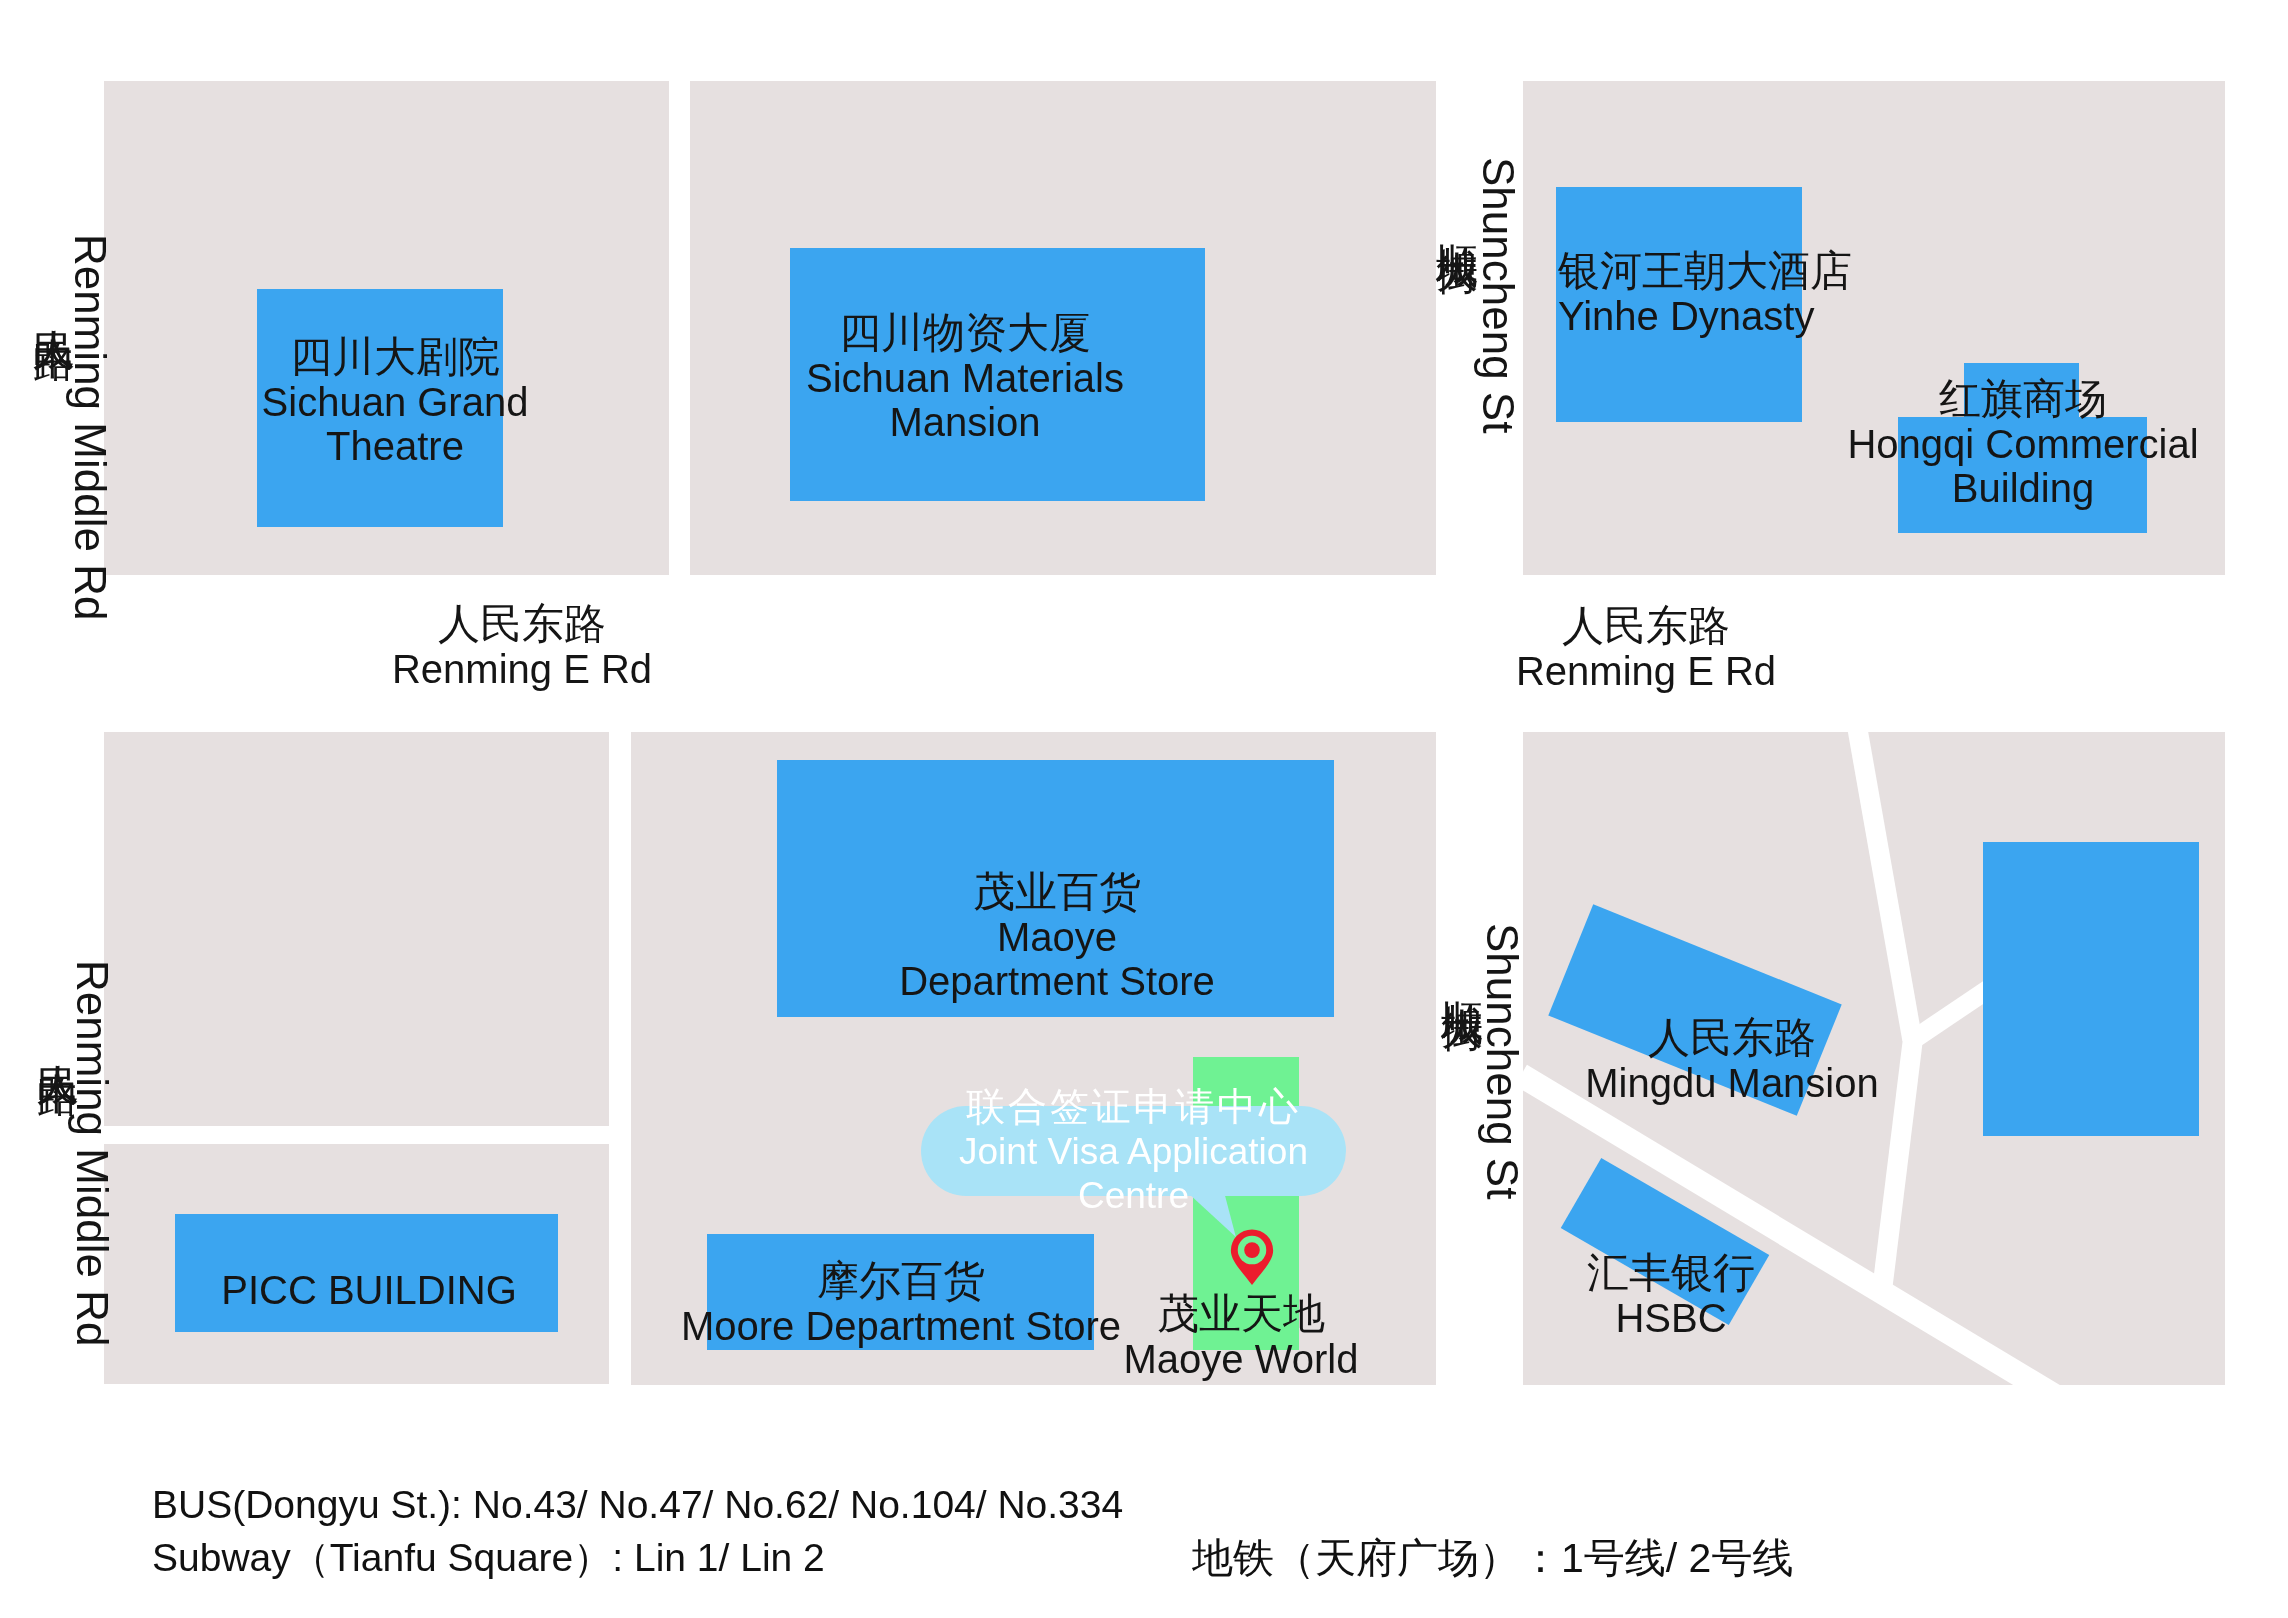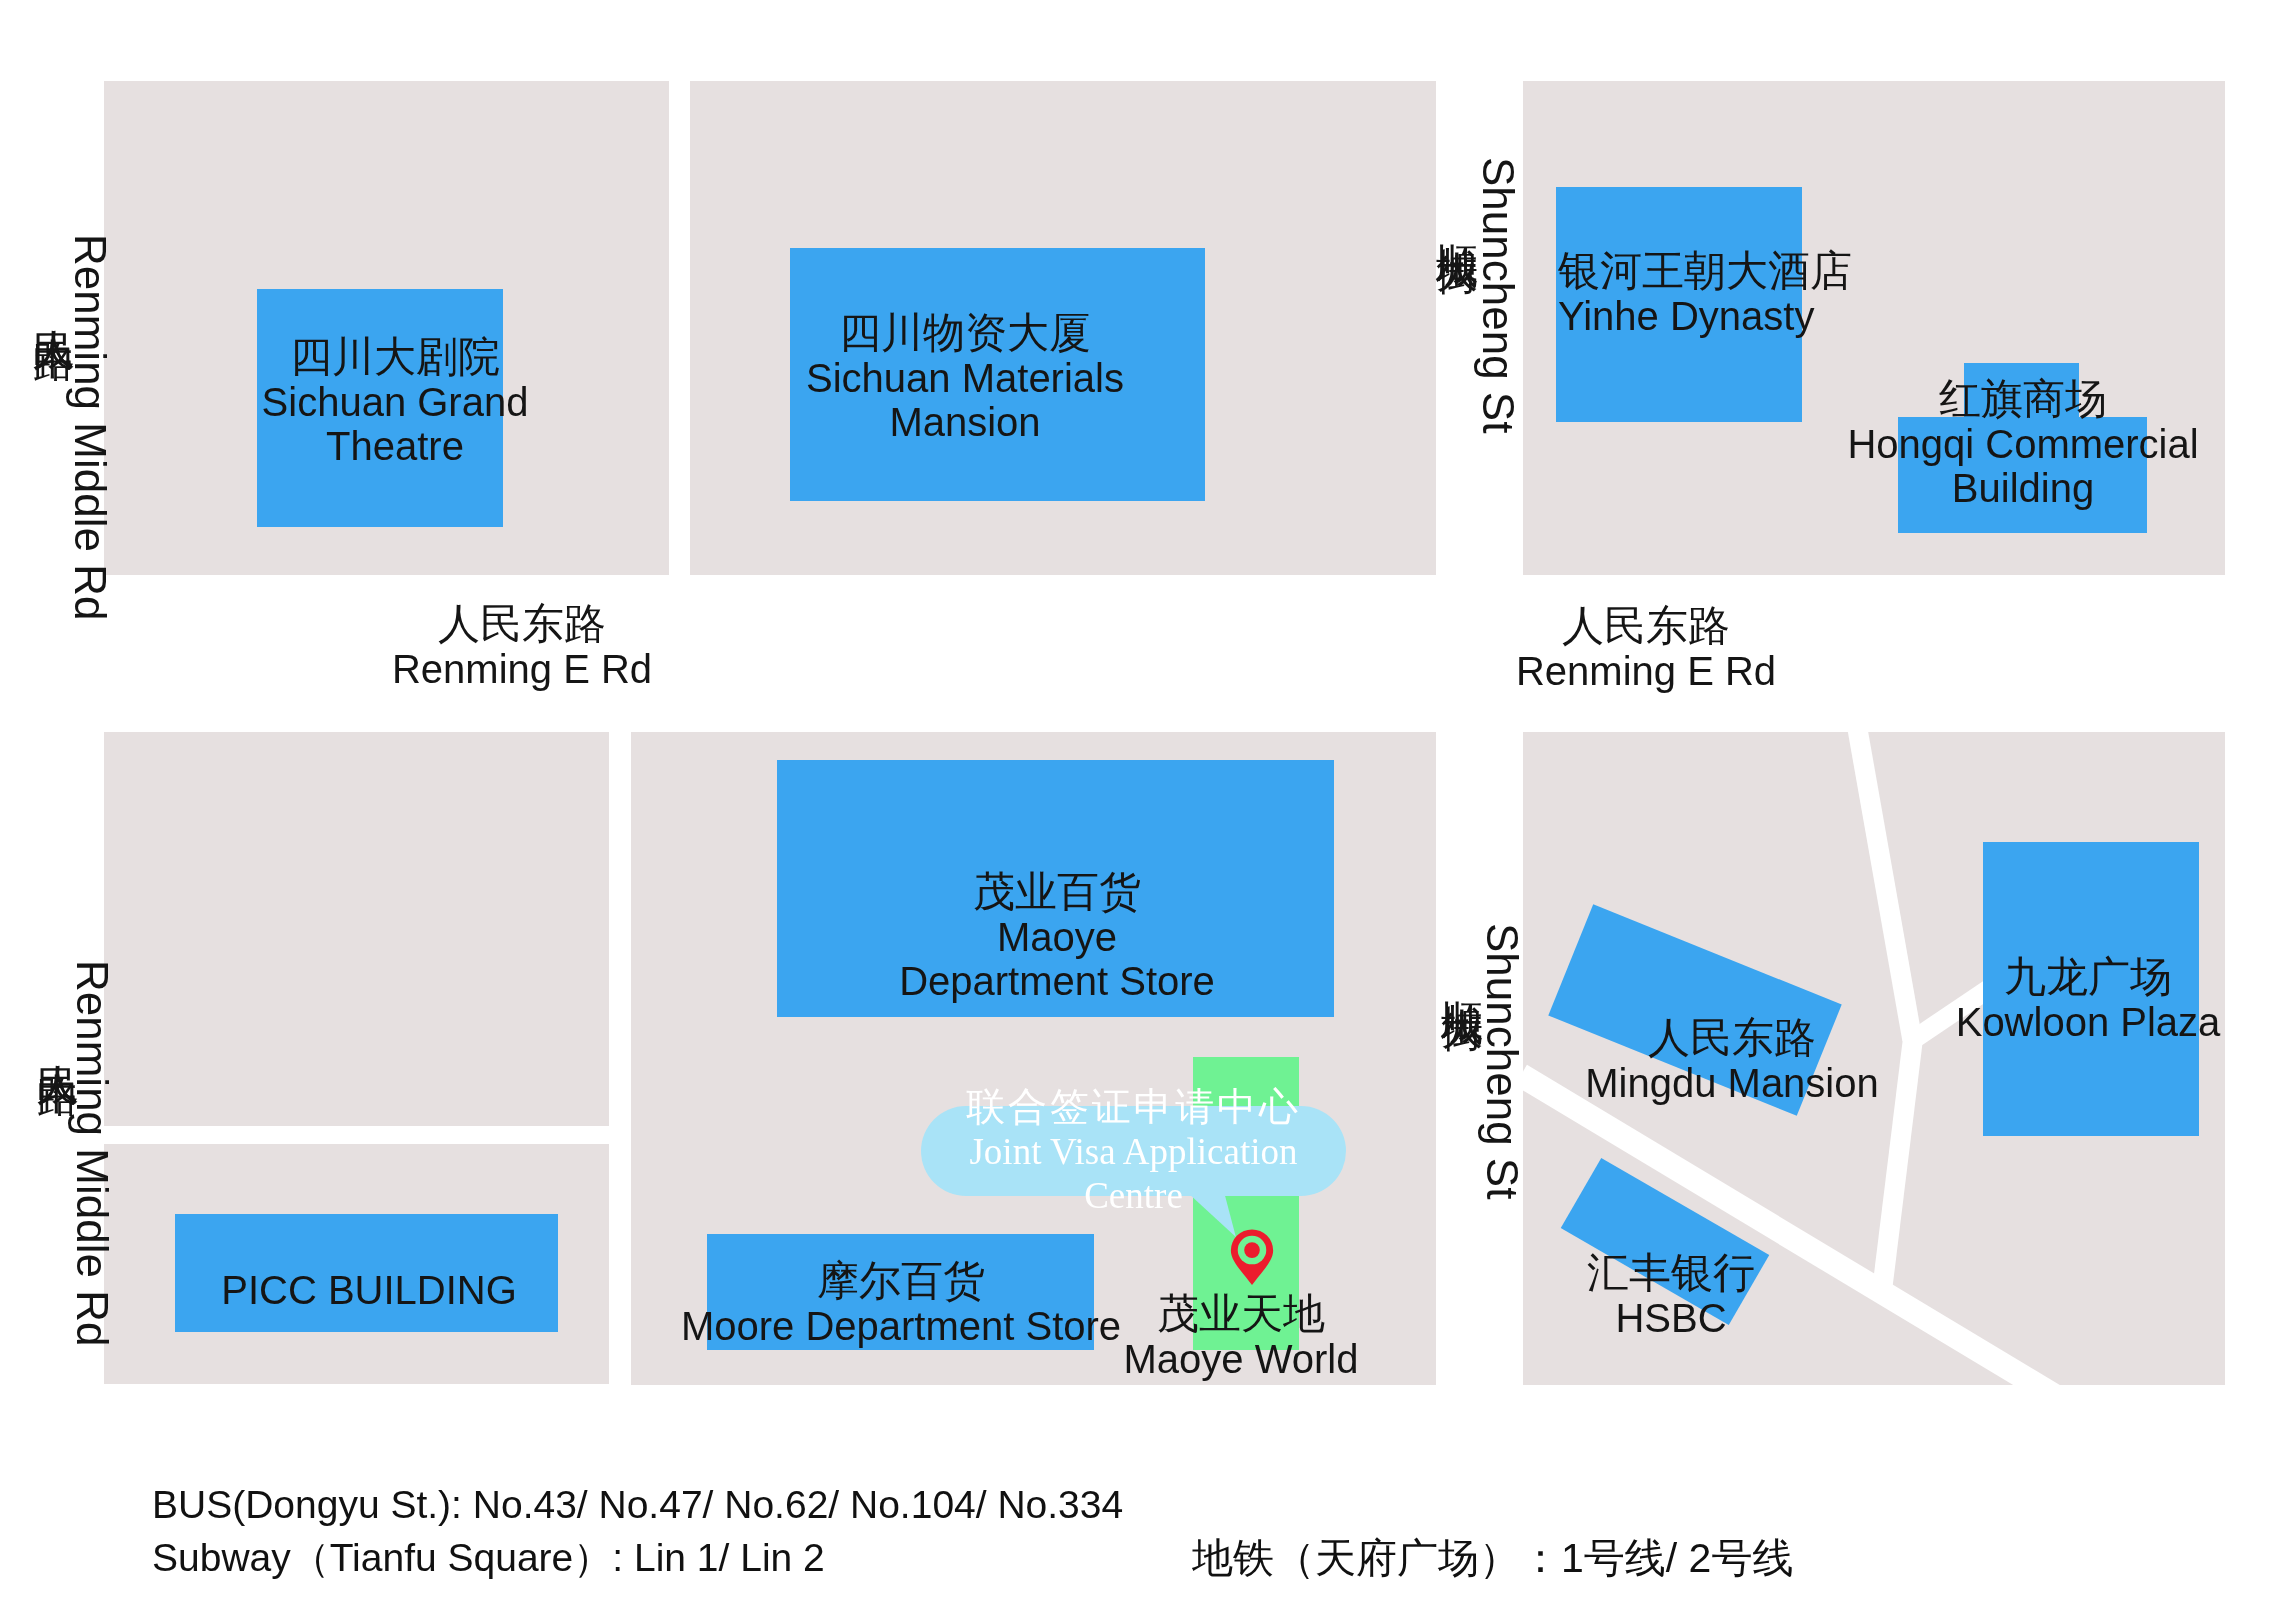--- a/index.html
+++ b/index.html
@@ -63,21 +63,21 @@
   #renming-bot-zh{left:30px;top:1032px;}
   #renming-bot-en{left:67px;top:960px;}
   #shuncheng-top-zh{left:1429px;top:210px;}
   #shuncheng-top-en{left:1473px;top:157px;}
   #shuncheng-bot-zh{left:1434px;top:967px;}
   #shuncheng-bot-en{left:1477px;top:923px;}
   
   #callout{
     position:absolute;left:921px;top:1106px;width:425px;height:90px;border-radius:45px;
     background:#a9e3f7;color:#ffffff;z-index:4;display:flex;flex-direction:column;
-    align-items:center;justify-content:center;line-height:1.18;text-align:center;font-family:Liberation Serif, serif;
+    align-items:center;justify-content:center;line-height:1.18;text-align:center;
   }
   #callout .c-zh{font-size:39px;letter-spacing:2.8px;}
   #callout .c-en{font-size:37px;}
   #callout-tail{
     position:absolute;left:1182px;top:1189px;width:55px;height:48px;background:#a9e3f7;z-index:4;
     clip-path:polygon(3% 0, 75% 0, 98% 100%);
   }
   #pin{position:absolute;left:1229px;top:1228px;width:46px;height:58px;z-index:5;}
   
   .footer-line{position:absolute;font-size:39px;color:#111111;z-index:3;white-space:nowrap;margin-top:20px;}
@@ -141,24 +141,20 @@
     <div class="l-en">Maoye</div>
     <div class="l-en">Department Store</div>
   </div>
   <div class="label" id="label-picc">
     <div class="l-en">PICC BUILDING</div>
   </div>
   <div class="label" id="label-moore">
     <div class="l-zh">摩尔百货</div>
     <div class="l-en">Moore Department Store</div>
   </div>
-  <div class="label" id="label-kowloon">
-    <div class="l-zh">九龙广场</div>
-    <div class="l-en">Kowloon Plaza</div>
-  </div>
   <div class="label" id="label-mingdu">
     <div class="l-zh">人民东路</div>
     <div class="l-en">Mingdu Mansion</div>
   </div>
   <div class="label" id="label-maoye-world">
     <div class="l-zh">茂业天地</div>
     <div class="l-en">Maoye World</div>
   </div>
   <div class="label" id="label-hsbc">
     <div class="l-zh">汇丰银行</div>

